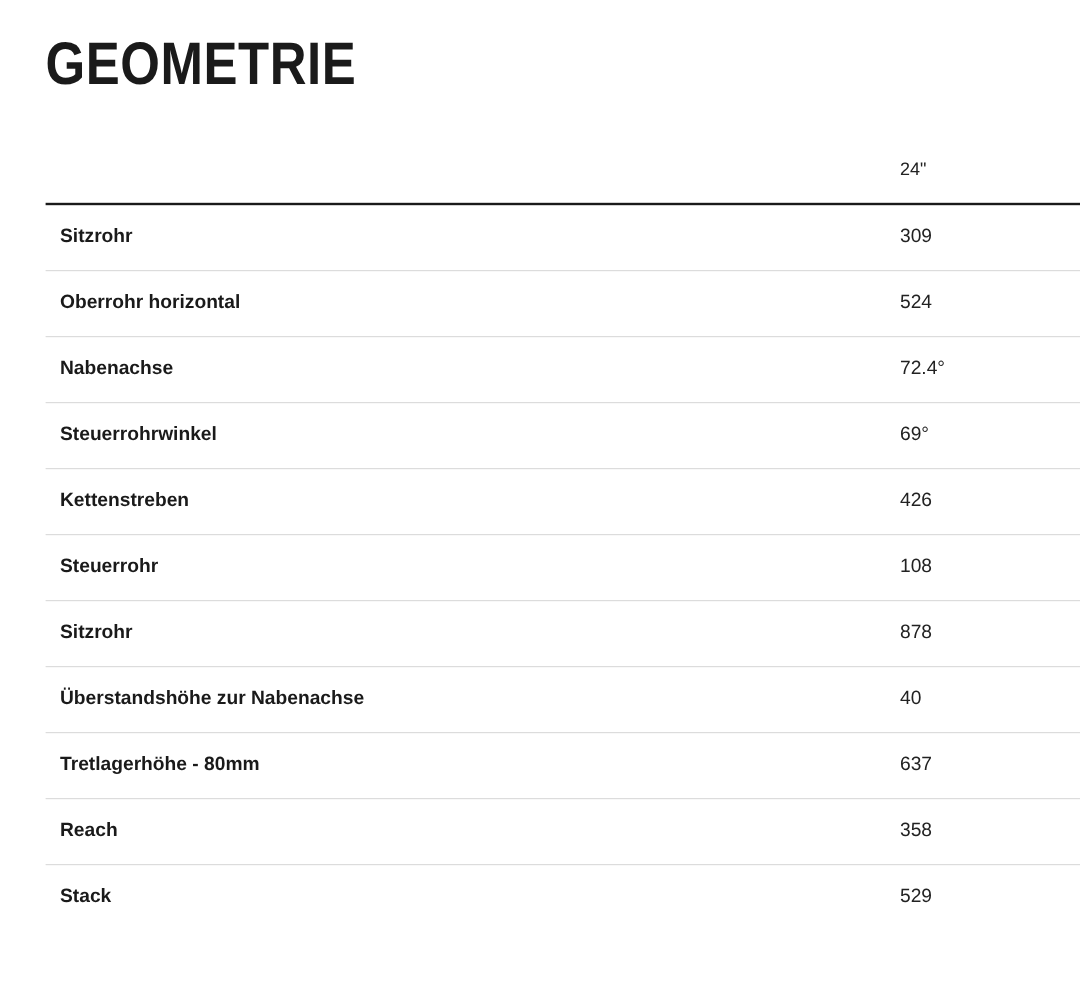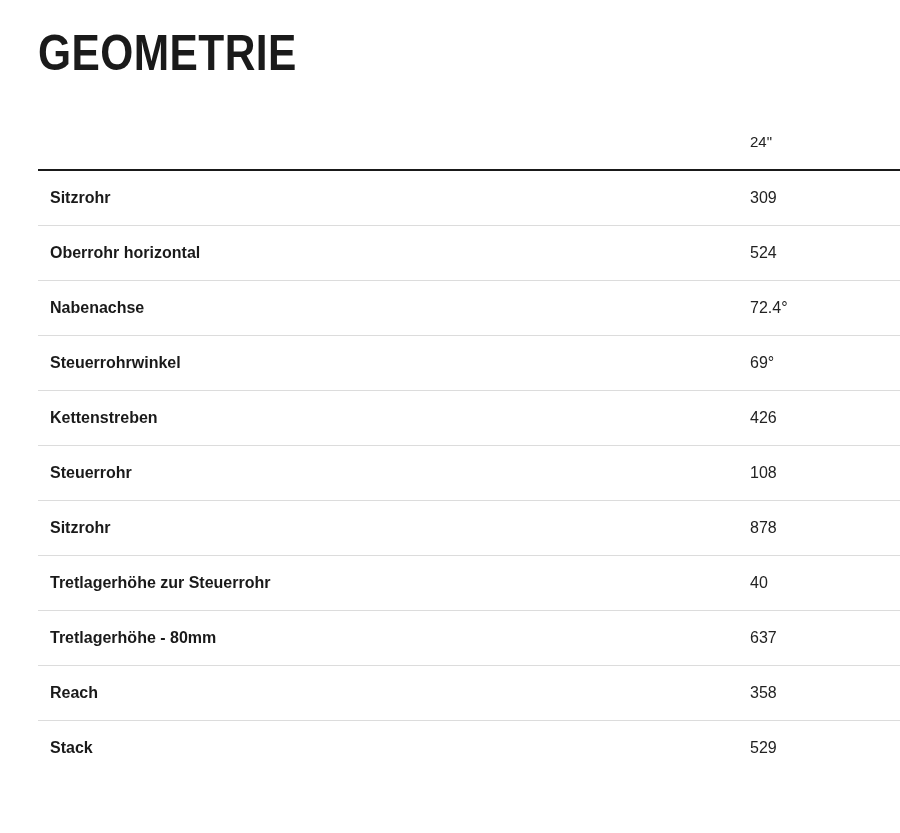--- a/index.html
+++ b/index.html
@@ -109,21 +109,21 @@
         </tr>
         <tr>
           <td class="col-label">Steuerrohr</td>
           <td class="col-value">108</td>
         </tr>
         <tr>
           <td class="col-label">Sitzrohr</td>
           <td class="col-value">878</td>
         </tr>
         <tr>
-          <td class="col-label">Tretlagerhöhe zur Steuerrohr</td>
+          <td class="col-label">Überstandshöhe zur Nabenachse</td>
           <td class="col-value">40</td>
         </tr>
         <tr>
           <td class="col-label">Tretlagerhöhe - 80mm</td>
           <td class="col-value">637</td>
         </tr>
         <tr>
           <td class="col-label">Reach</td>
           <td class="col-value">358</td>
         </tr>

